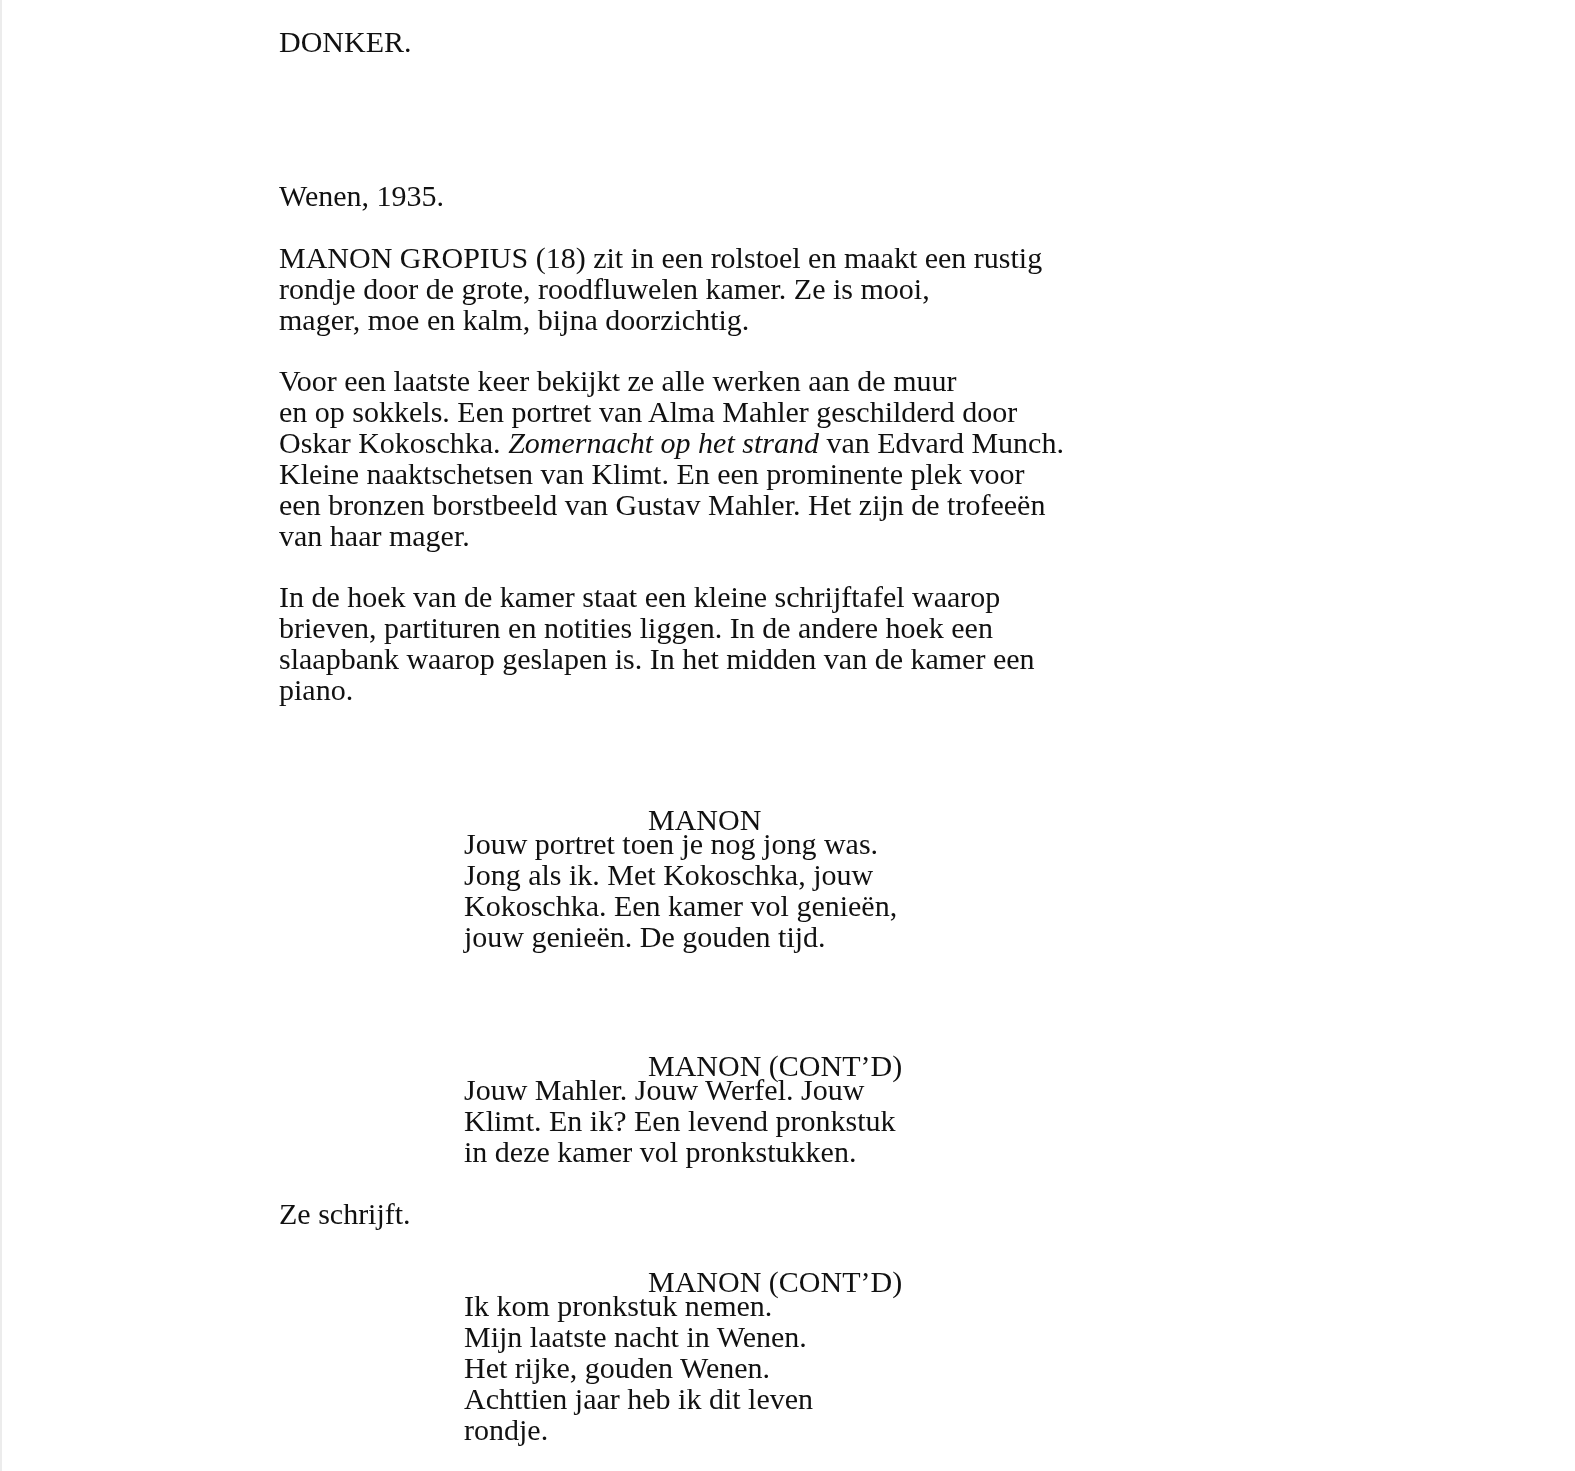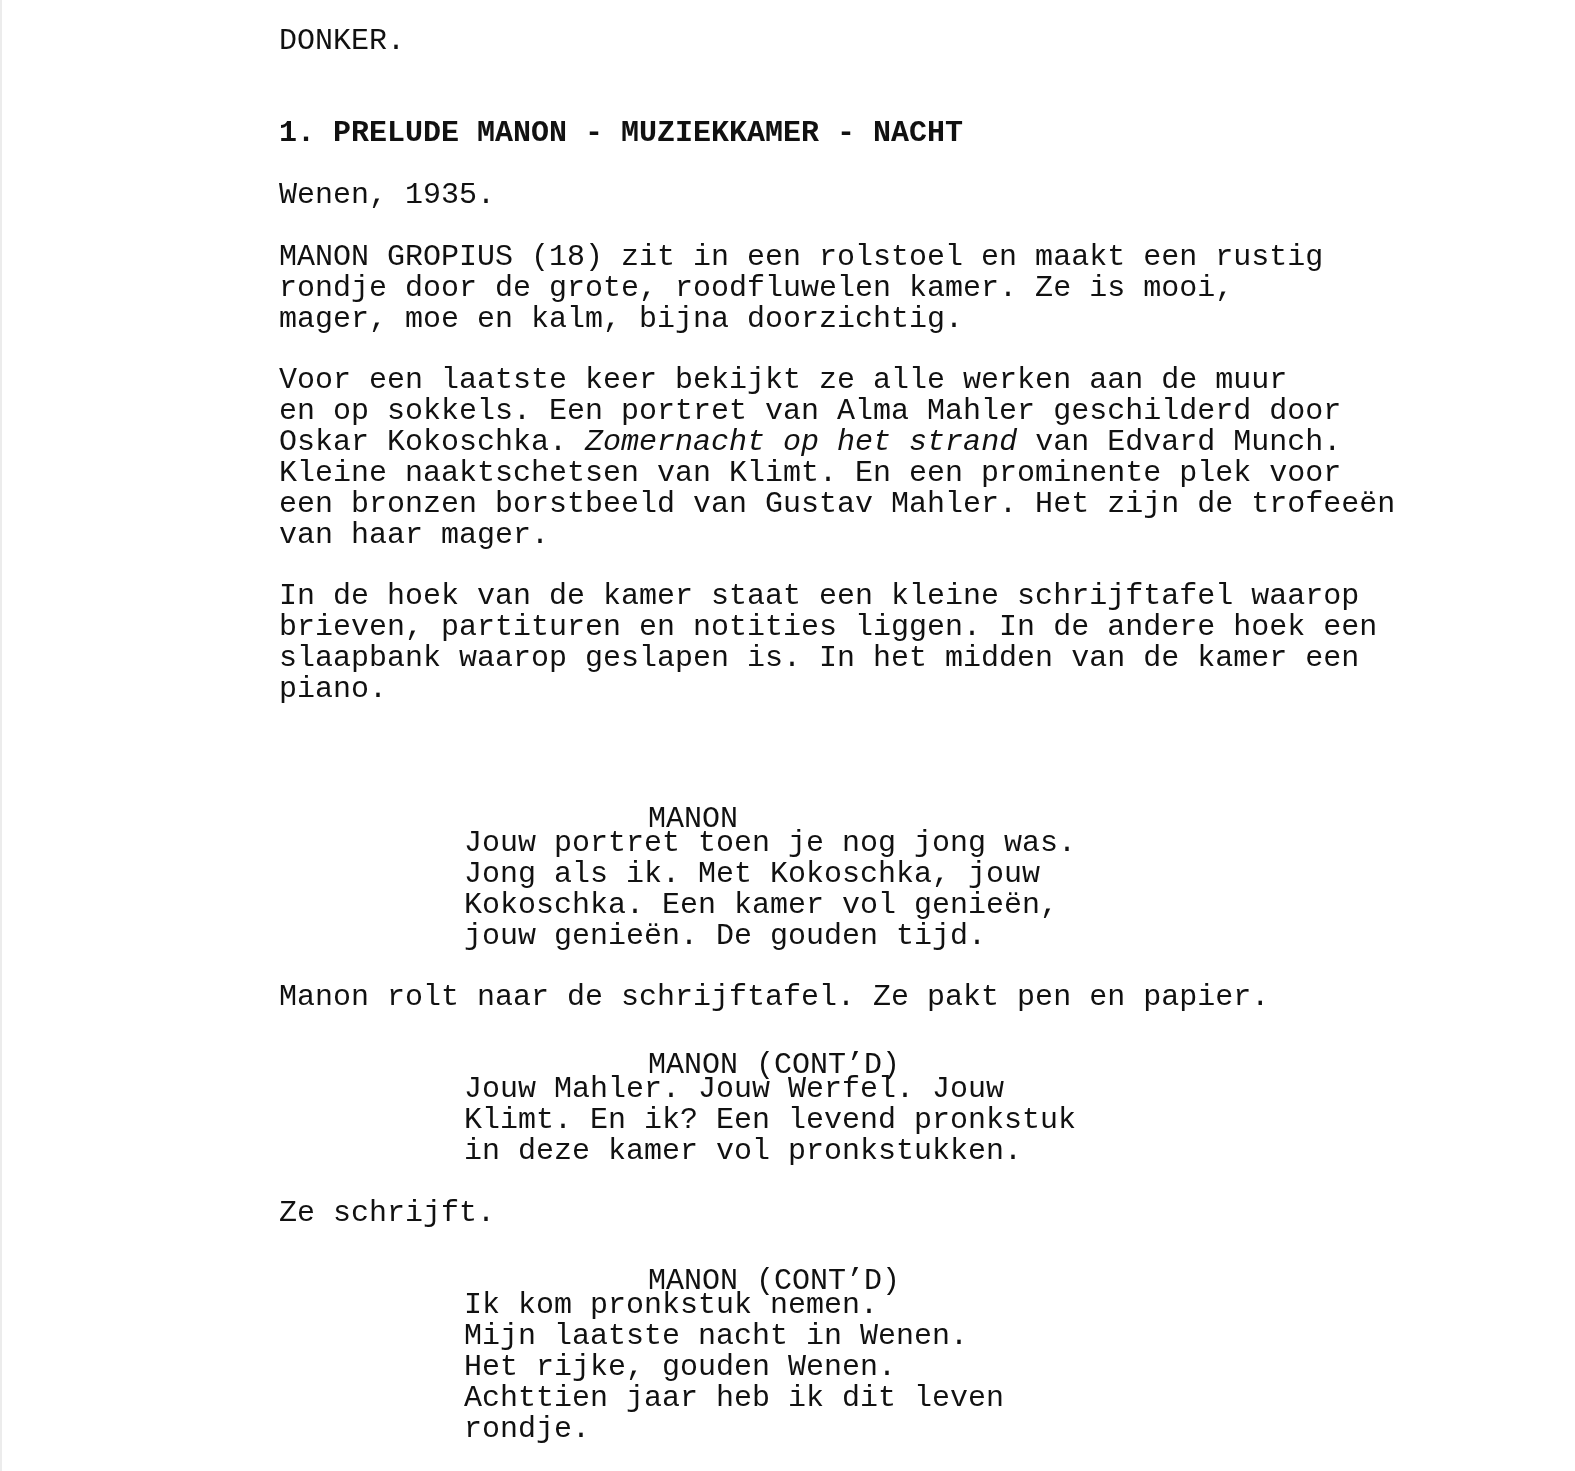--- a/index.html
+++ b/index.html
@@ -5,35 +5,34 @@
   html, body { margin: 0; padding: 0; background: #ffffff; }
   body {
     width: 1575px; height: 1471px; overflow: hidden; position: relative;
     border-left: 2px solid #ececec; box-sizing: border-box;
   }
   .page {
     position: absolute; left: 0; top: 0; width: 1575px; height: 1471px;
     font-family: "Liberation Mono", "DejaVu Sans Mono", monospace;
     font-size: 30px; line-height: 31px; color: #111111;
   }
-  .line { position: absolute; white-space: pre; }
+  .line { position: absolute; white-space: pre; font-family: Liberation Serif, serif; }
   .action { left: 277px; }
   .scene { left: 277px; font-weight: bold; }
   .character { left: 646px; margin-top: 7px; }
   .dialogue { left: 462px; }
   em { font-style: italic; }
 </style>
 </head>
 <body>
 
 <div class="page">
 
   <div class="line action" style="top:26px">DONKER.</div>
 
-  <div class="line scene" style="top:118px">1. PRELUDE MANON - MUZIEKKAMER - NACHT</div>
 
   <div class="line action" style="top:180px">Wenen, 1935.</div>
 
   <div>
     <div class="line action" style="top:242px">MANON GROPIUS (18) zit in een rolstoel en maakt een rustig</div>
     <div class="line action" style="top:273px">rondje door de grote, roodfluwelen kamer. Ze is mooi,</div>
     <div class="line action" style="top:304px">mager, moe en kalm, bijna doorzichtig.</div>
   </div>
 
   <div>
@@ -54,21 +53,20 @@
 
 
   <div>
     <div class="line character" style="top:797px">MANON</div>
     <div class="line dialogue" style="top:828px">Jouw portret toen je nog jong was.</div>
     <div class="line dialogue" style="top:859px">Jong als ik. Met Kokoschka, jouw</div>
     <div class="line dialogue" style="top:890px">Kokoschka. Een kamer vol genieën,</div>
     <div class="line dialogue" style="top:921px">jouw genieën. De gouden tijd.</div>
   </div>
 
-  <div class="line action" style="top:982px">Manon rolt naar de schrijftafel. Ze pakt pen en papier.</div>
 
   <div>
     <div class="line character" style="top:1043px">MANON (CONT’D)</div>
     <div class="line dialogue" style="top:1074px">Jouw Mahler. Jouw Werfel. Jouw</div>
     <div class="line dialogue" style="top:1105px">Klimt. En ik? Een levend pronkstuk</div>
     <div class="line dialogue" style="top:1136px">in deze kamer vol pronkstukken.</div>
   </div>
 
   <div class="line action" style="top:1198px">Ze schrijft.</div>
 

